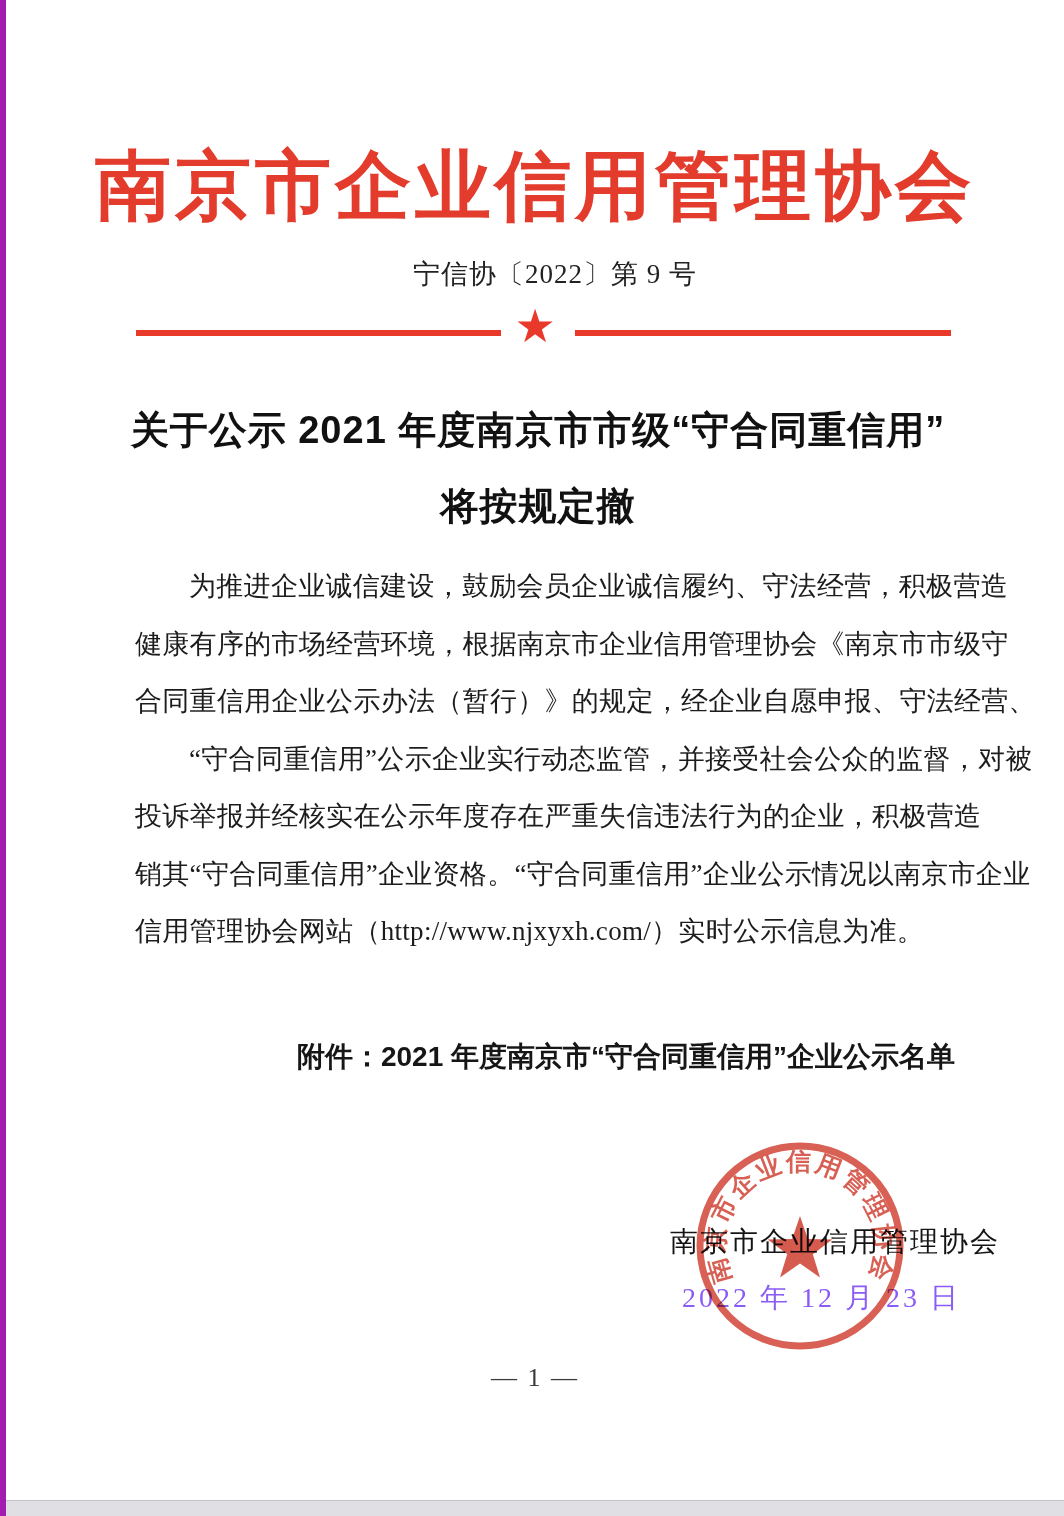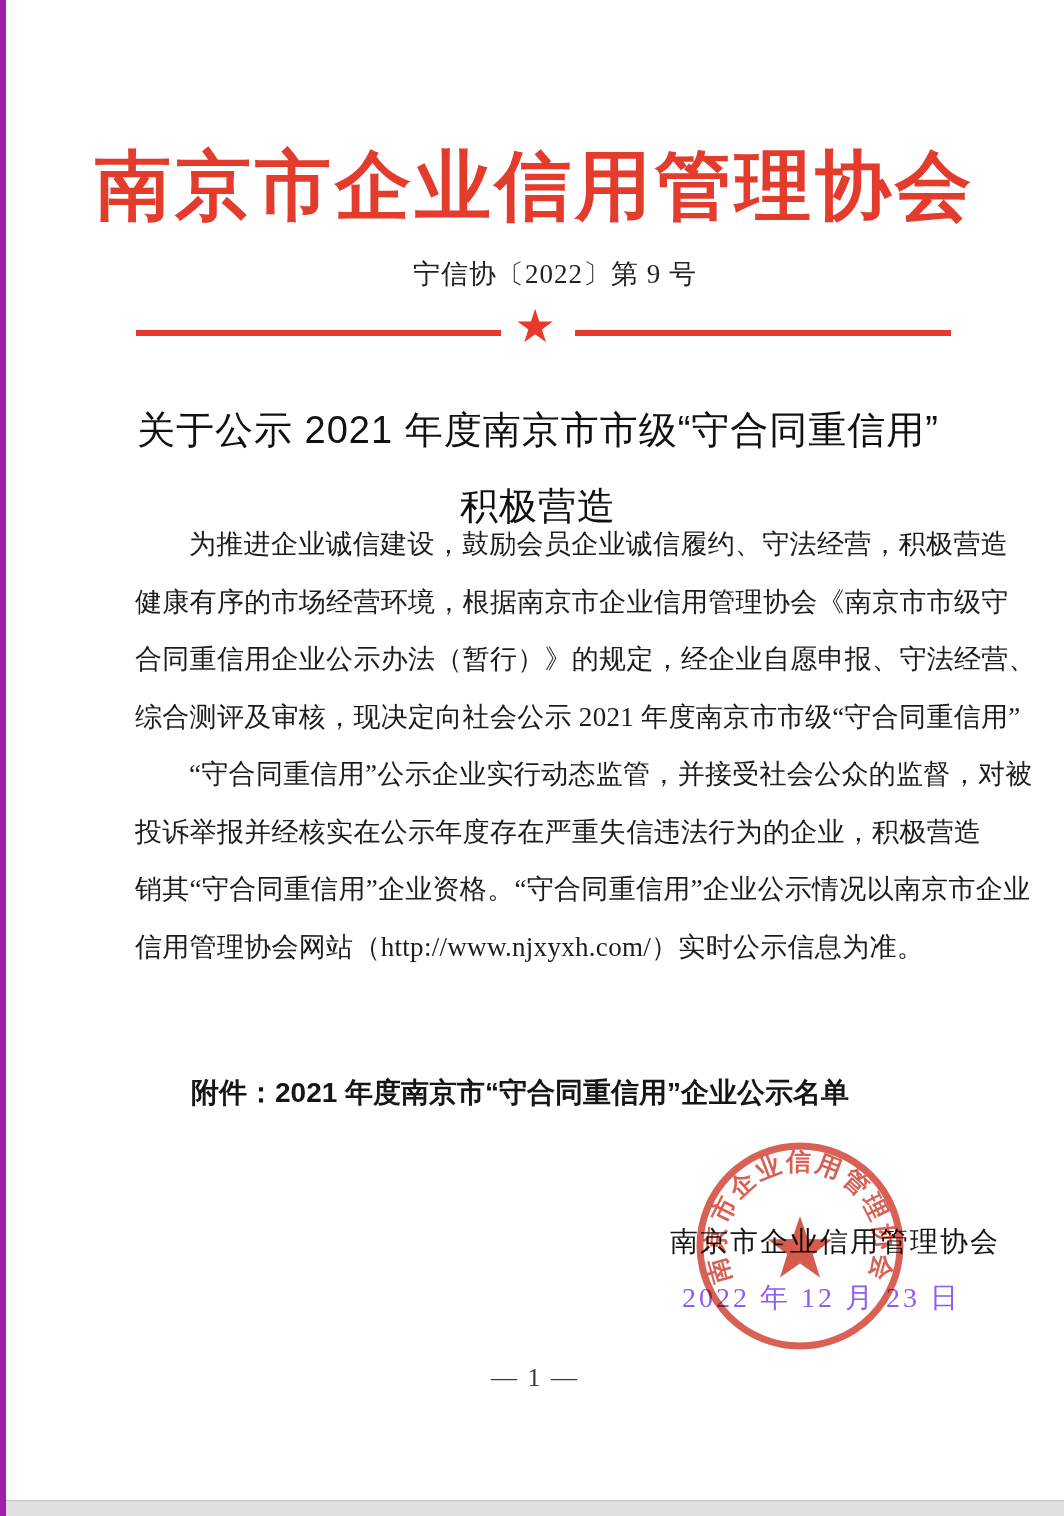--- a/index.html
+++ b/index.html
@@ -42,41 +42,42 @@
   .divider-line.right{left:569px;width:376px;}
   .divider-star{
     position:absolute;top:303px;left:50%;transform:translateX(-50%);
     font-size:46px;line-height:46px;color:#e8392b;
     font-family:"DejaVu Sans",sans-serif;
   }
   .doc-title{
     position:absolute;top:392px;left:60px;width:944px;
     text-align:center;
     font-family:"Liberation Sans","DejaVu Sans",sans-serif;
-    font-weight:normal;
+    font-weight:bold;
     font-size:38px;line-height:76px;
     color:#111;
     letter-spacing:1px;
   }
   .body-block{
-    position:absolute;top:516px;left:129px;width:820px;
+    position:absolute;top:558px;left:129px;width:820px;
     font-size:27px;letter-spacing:0.3px;
   }
   .body-line{
     line-height:57.5px;height:57.5px;white-space:nowrap;
   }
   .indent{text-indent:2em;}
   .attachment-line{
-    position:absolute;top:1064px;left:129px;width:820px;
+    position:absolute;top:1028px;left:129px;width:820px;
     font-family:"Liberation Sans","DejaVu Sans",sans-serif;
     font-weight:600;
     font-size:28px;line-height:57px;
     text-indent:2em;
     color:#161616;
     white-space:nowrap;
+    text-align:right;
   }
   .sig-org{
     position:absolute;top:1222px;left:664px;
     font-size:28px;line-height:40px;letter-spacing:2px;
     color:#141414;white-space:nowrap;
   }
   .sig-date{
     position:absolute;top:1278px;left:676px;
     font-size:28px;line-height:40px;letter-spacing:3px;
     color:#8b5cf6;white-space:nowrap;
@@ -101,28 +102,27 @@
   <div class="org-name">南京市企业信用管理协会</div>
 
   <div class="doc-number">宁信协〔2022〕第 9 号</div>
 
   <div class="divider-line left"></div>
   <div class="divider-star">★</div>
   <div class="divider-line right"></div>
 
   <div class="doc-title">
     <div>关于公示 2021 年度南京市市级“守合同重信用”</div>
-    <div>积极营造</div>
+    <div>将按规定撤</div>
   </div>
 
   <div class="body-block">
     <div class="body-line indent">为推进企业诚信建设，鼓励会员企业诚信履约、守法经营，积极营造</div>
     <div class="body-line">健康有序的市场经营环境，根据南京市企业信用管理协会《南京市市级守</div>
     <div class="body-line">合同重信用企业公示办法（暂行）》的规定，经企业自愿申报、守法经营、</div>
-    <div class="body-line">综合测评及审核，现决定向社会公示 2021 年度南京市市级“守合同重信用”</div>
     <div class="body-line indent">“守合同重信用”公示企业实行动态监管，并接受社会公众的监督，对被</div>
     <div class="body-line">投诉举报并经核实在公示年度存在严重失信违法行为的企业，积极营造</div>
     <div class="body-line">销其“守合同重信用”企业资格。“守合同重信用”企业公示情况以南京市企业</div>
     <div class="body-line">信用管理协会网站（http://www.njxyxh.com/）实时公示信息为准。</div>
   </div>
 
   <div class="attachment-line">附件：2021 年度南京市“守合同重信用”企业公示名单</div>
 
   <div class="sig-org">南京市企业信用管理协会</div>
   <div class="sig-date">2022 年 12 月 23 日</div>

